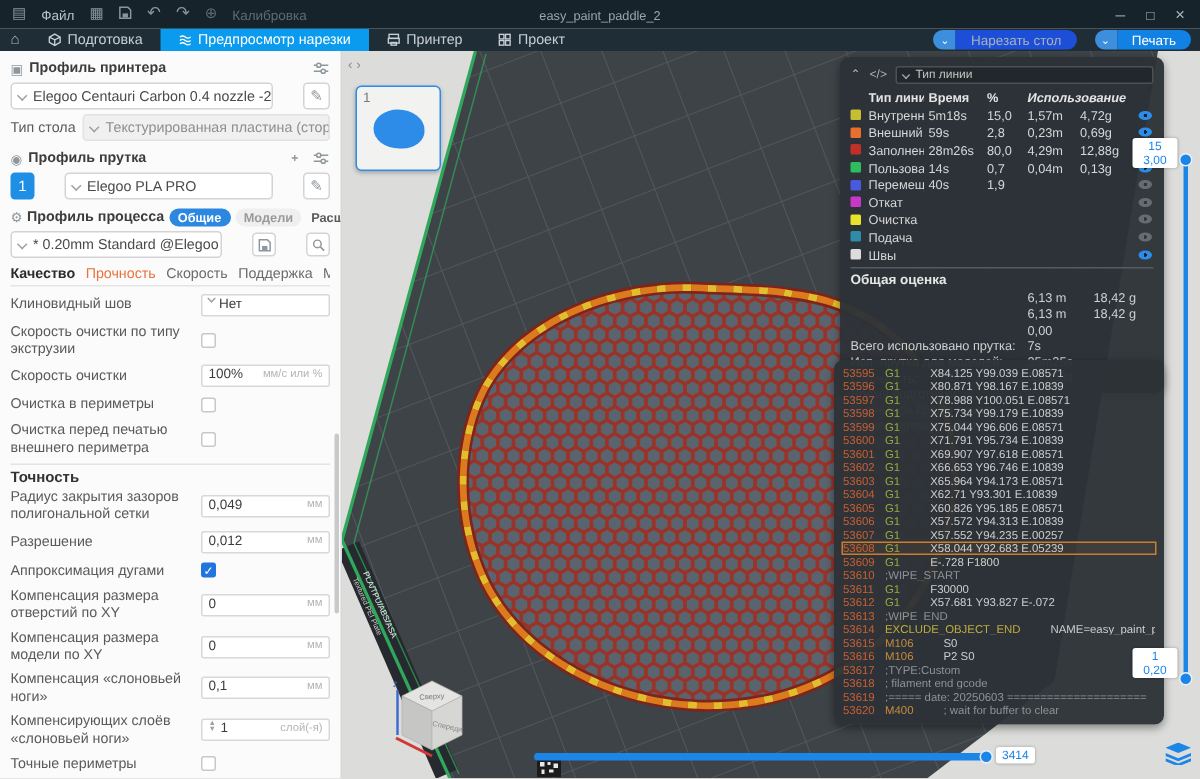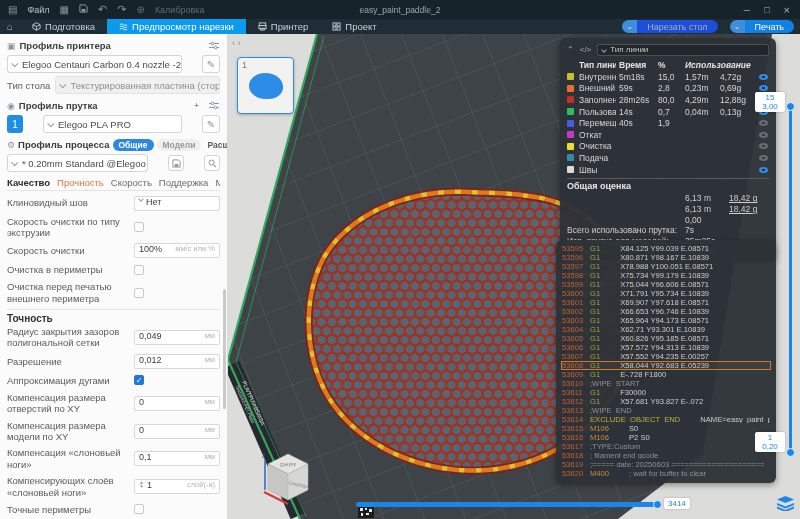--- a/index.html
+++ b/index.html
@@ -93,21 +93,21 @@
   .c-eye{width:12px;flex:none;display:flex;justify-content:center;}
   .sw{width:7px;height:7px;border-radius:1px;flex:none;margin-right:2px;}
   .eye{width:9px;height:6px;border-radius:50%;}
   .eye.on{background:radial-gradient(circle at 50% 50%,#10222E 0 1.1px,#2D8CE8 1.2px);}
   .eye.off{background:radial-gradient(circle at 50% 50%,#30353A 0 1.1px,#71797F 1.2px);opacity:.8;}
   .lg-div{border-top:1px solid #555B60;margin:3px 0 2px 0;}
   .sum-head{font-size:9px;font-weight:bold;color:#E6E6E6;height:12px;}
   .sum-row{display:flex;font-size:8.5px;height:10.6px;color:#CFCFCF;}
   .sum-row .sl{flex:1;margin-top:32px;}
   .sum-row .s1{width:44px;flex:none;}
-  .sum-row .s2{width:40px;flex:none;text-decoration:underline;}
+  .sum-row .s2{width:40px;flex:none;}
 
   
   .gcode{position:absolute;left:328px;top:206px;width:220px;height:243px;background:rgba(45,50,55,0.96);border-radius:6px;padding:4px 5px;z-index:6;font-family:"DejaVu Sans Mono",monospace;font-size:7.6px;line-height:9px;box-shadow:0 2px 6px rgba(0,0,0,.4);overflow:hidden;}
   .gl{display:flex;white-space:nowrap;overflow:hidden;border:1px solid transparent;height:9px;line-height:7.5px;align-items:center;}
   .gl.hl{border-color:#C87E2E;background:rgba(200,126,46,0.08);}
   .gn{color:#C75F33;width:24px;flex:none;text-align:left;margin-right:4px;}
   .cg{color:#97A83E;} .co{color:#C58A3C;} .cy{color:#BFAE3E;} .cw{color:#CDCDCD;} .cc{color:#8E9296;}
   .gl span+span{margin-left:20px;}
 
   

